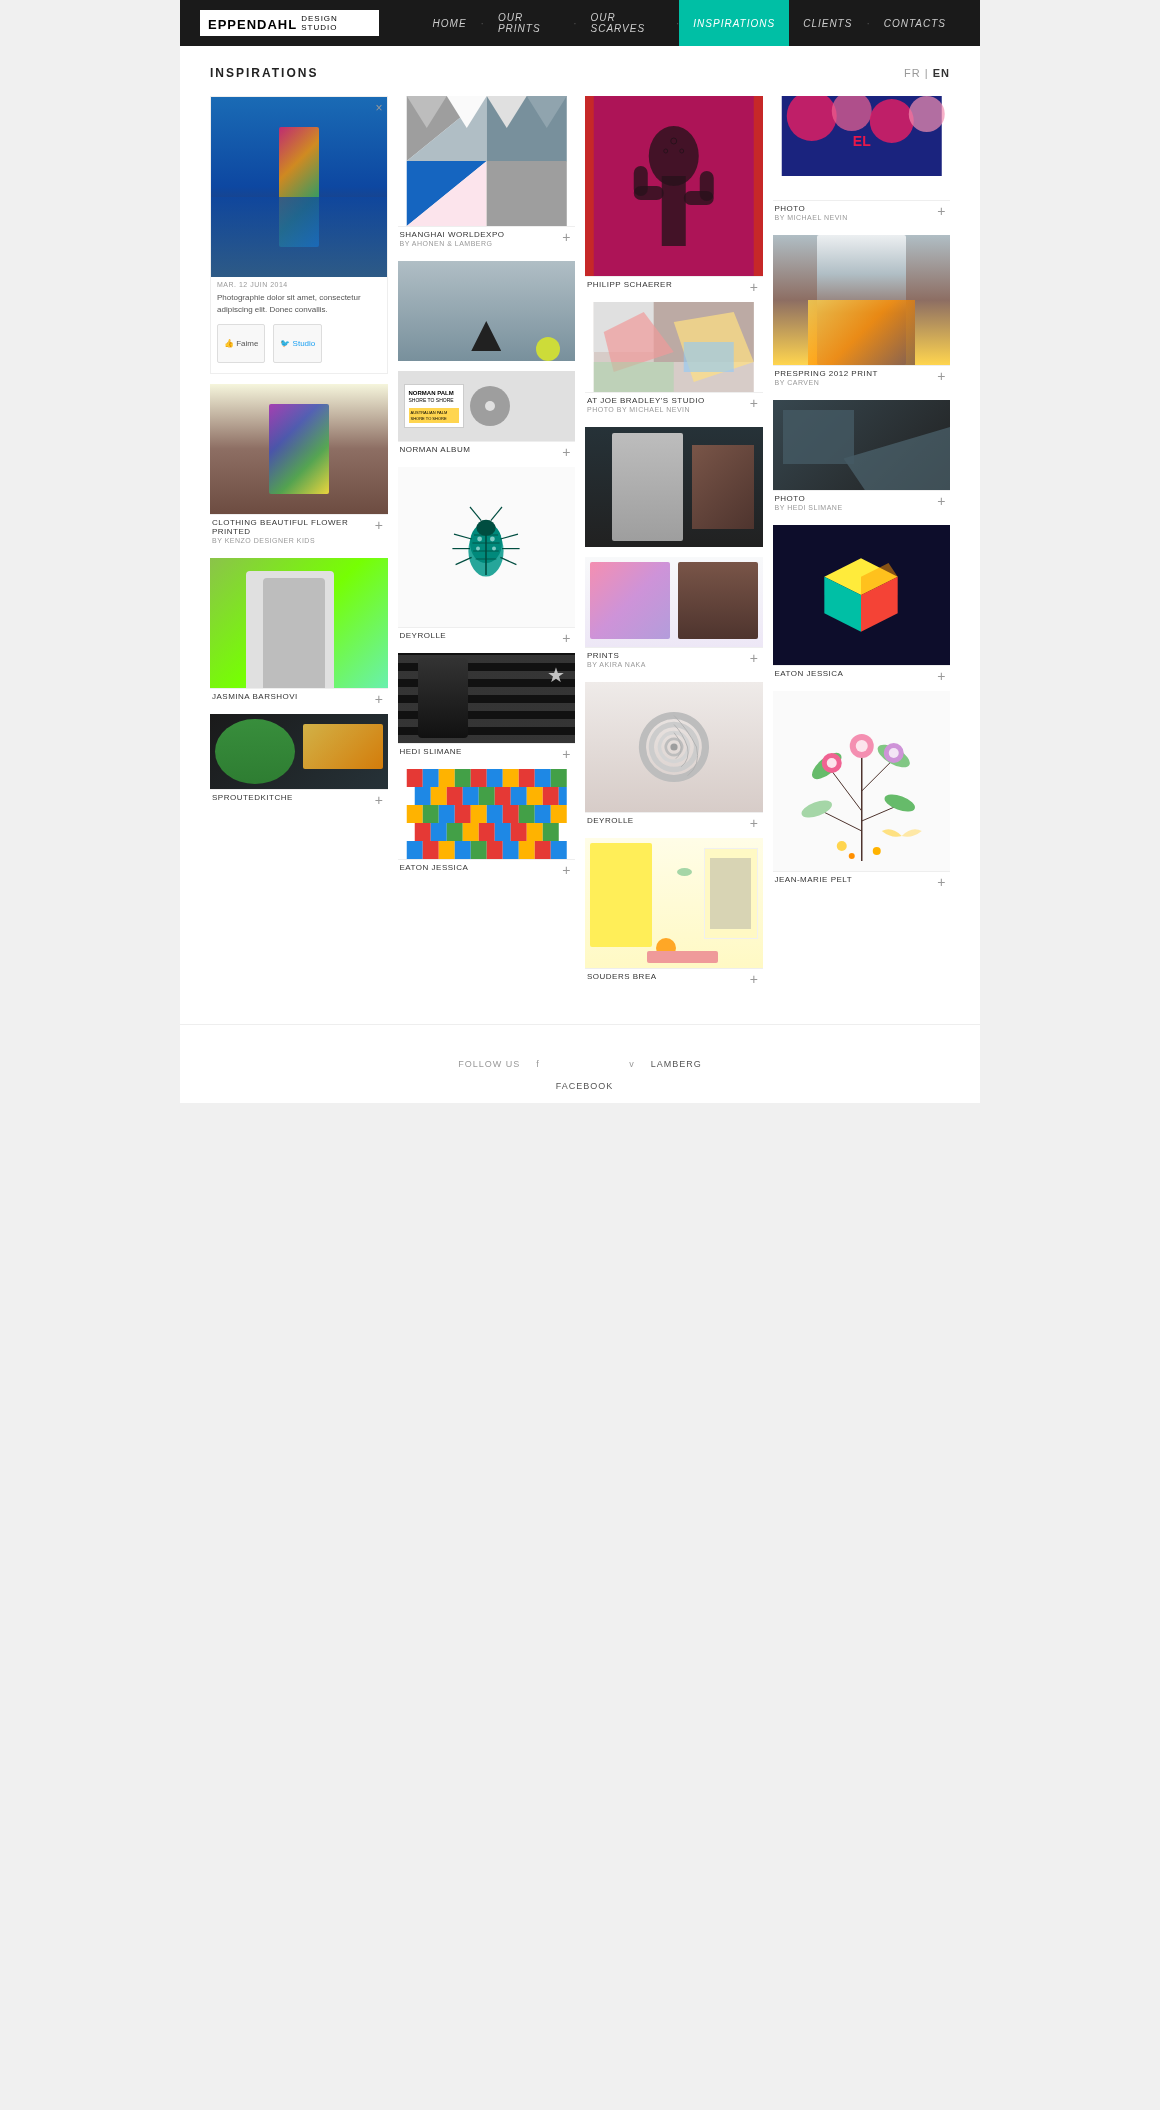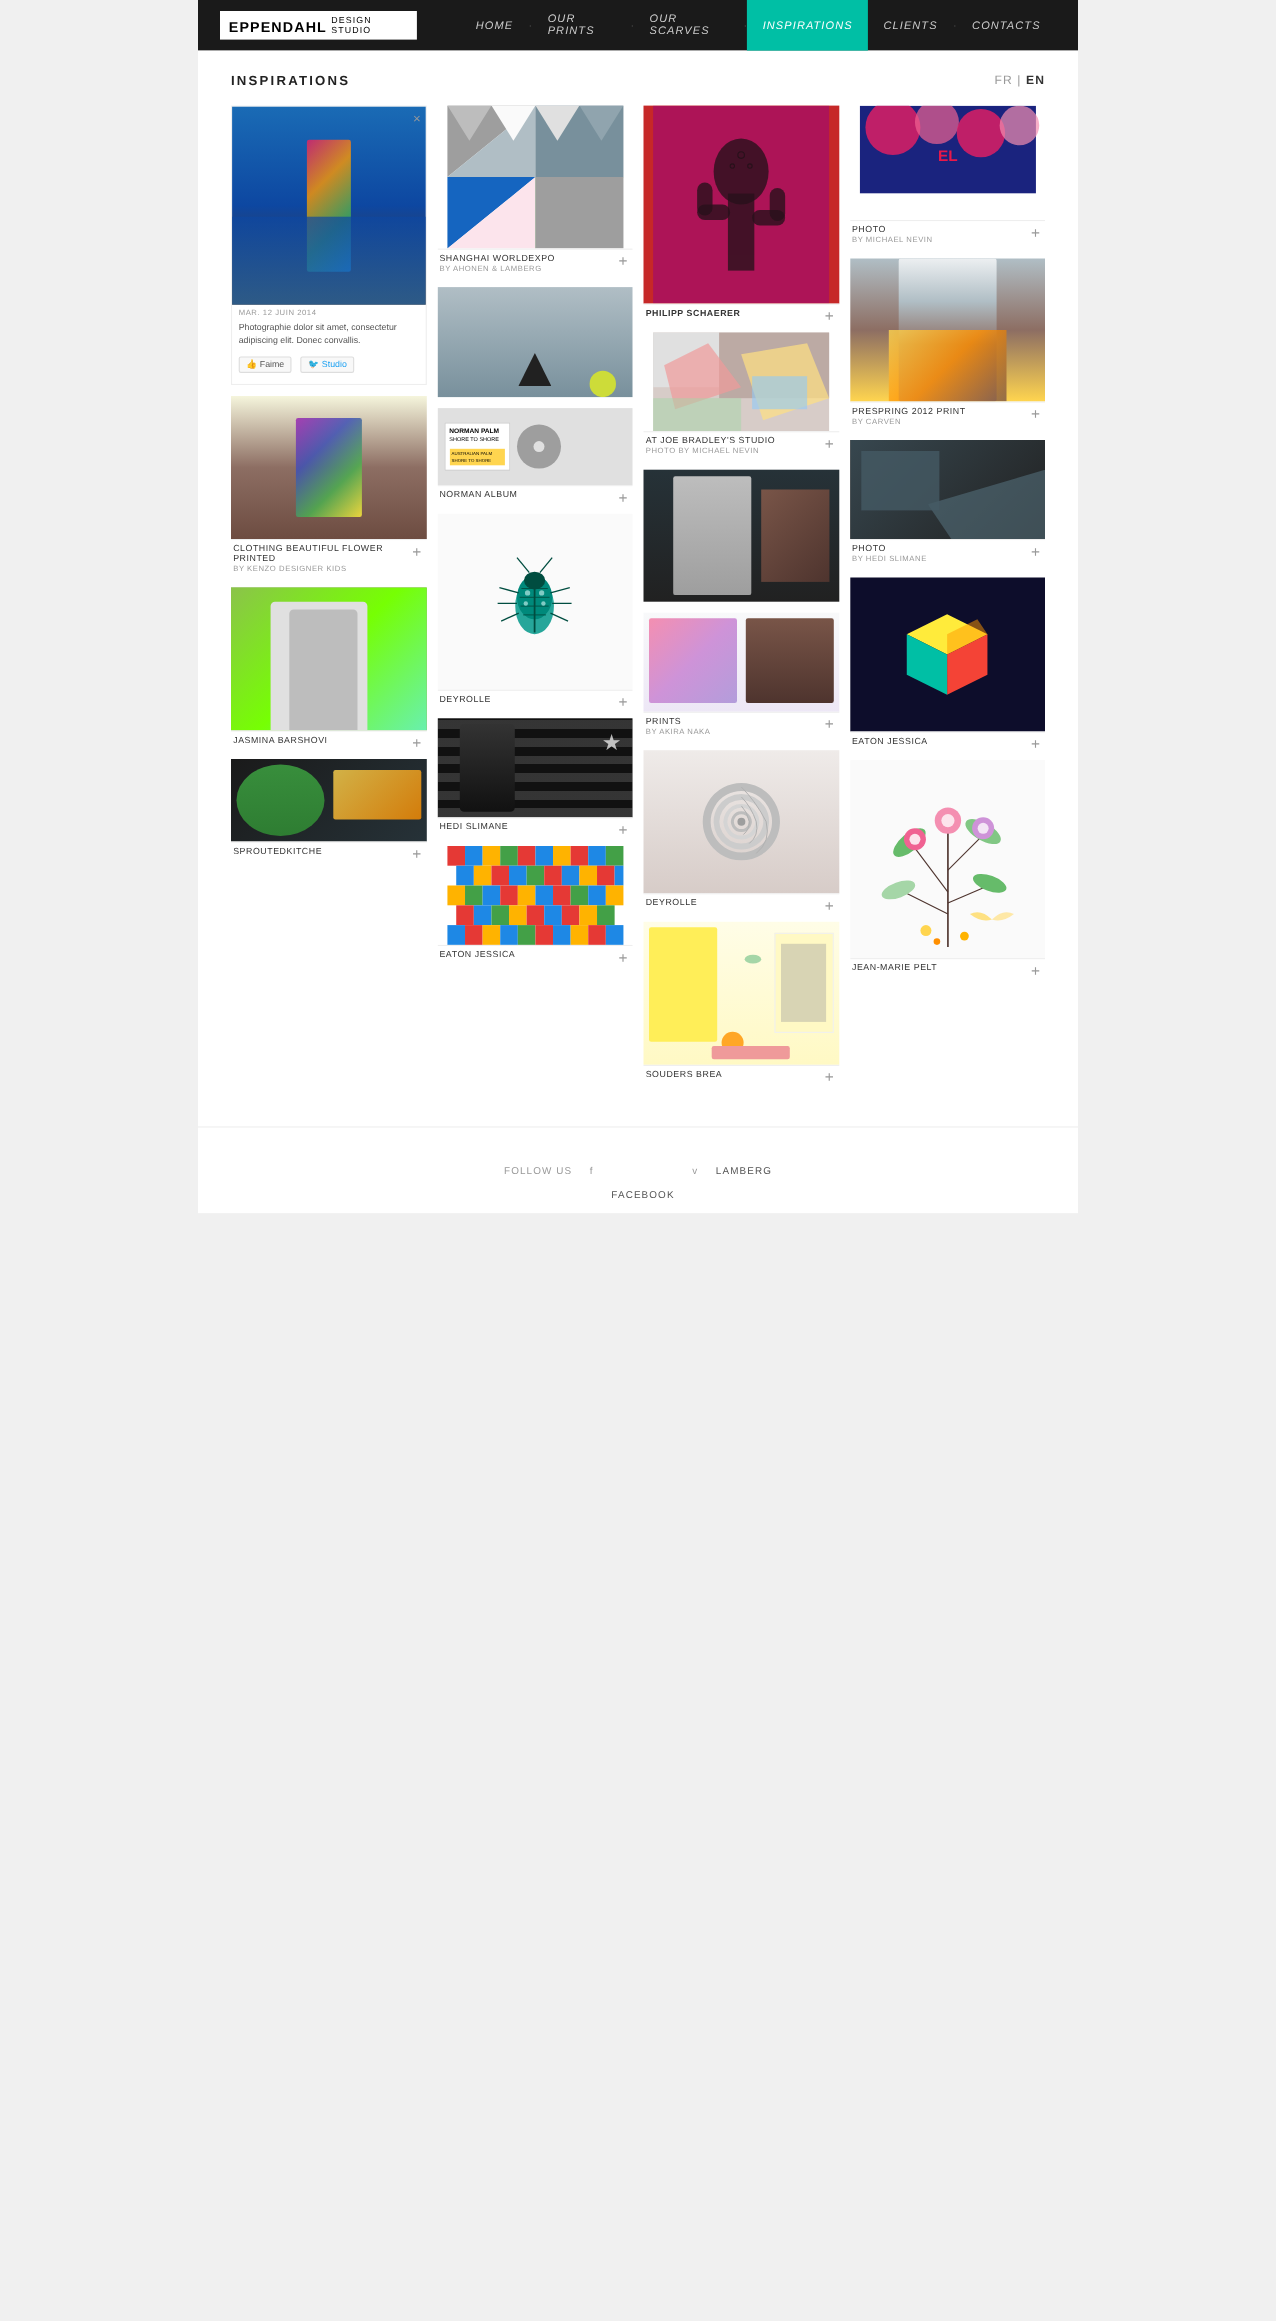--- a/index.html
+++ b/index.html
@@ -150,21 +150,21 @@
     }
     .card-actions {
       padding: 2px 6px;
       display: flex;
       gap: 8px;
       align-items: center;
     }
     .btn-like, .btn-tweet {
       font-size: 8px;
       border: 1px solid #ddd;
-      padding: 2px 6px;
+      padding: 14px 6px;
       border-radius: 2px;
       color: #555;
       background: #f8f8f8;
     }
     .btn-tweet { color: #1da1f2; }
 
     
     .footer-follow {
       background: #fff;
       border-top: 1px solid #eee;
@@ -480,21 +480,21 @@
                 <rect x="90" y="95" width="30" height="14" rx="7" fill="#111" opacity="0.8"></rect>
                 <rect x="106" y="75" width="14" height="30" rx="7" fill="#111" opacity="0.8"></rect>
 
                 <circle cx="80" cy="45" r="3" fill="none" stroke="#111" stroke-width="1"></circle>
                 <circle cx="72" cy="55" r="2" fill="none" stroke="#111" stroke-width="1"></circle>
                 <circle cx="88" cy="55" r="2" fill="none" stroke="#111" stroke-width="1"></circle>
               </g>
             </svg>
           </div>
           <div class="card-bottom-label">
-            <span style="font-weight:bold;text-transform:uppercase;font-size:8px;">PHILIPP SCHAERER</span>
+            <span style="font-weight:normal;text-transform:uppercase;font-size:8px;">PHILIPP SCHAERER</span>
             <span class="plus-icon" style="position:absolute;right:4px;top:2px;">+</span>
           </div>
         </div>
 
         <div class="card">
           <div style="height:90px;width:100%;overflow:hidden;">
             <svg viewBox="0 0 160 90" width="100%" height="90" xmlns="http://www.w3.org/2000/svg">
               <rect width="160" height="90" fill="#d7ccc8"></rect>
 
               <rect x="0" y="0" width="60" height="50" fill="#e0e0e0"></rect>

